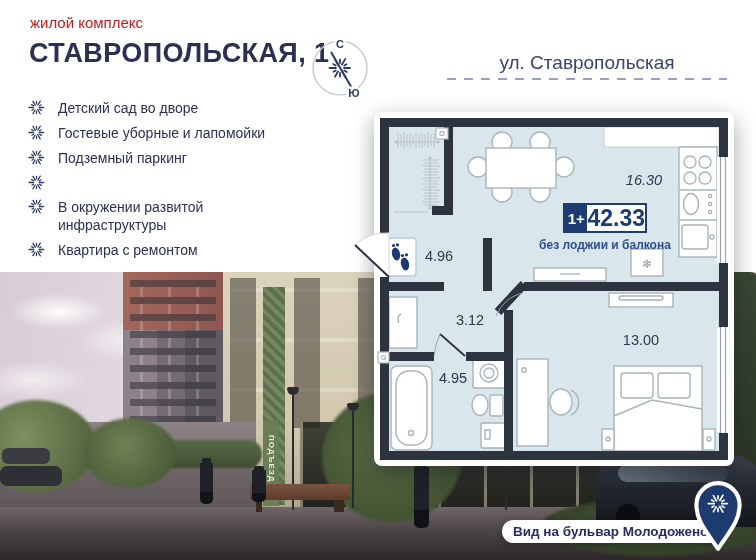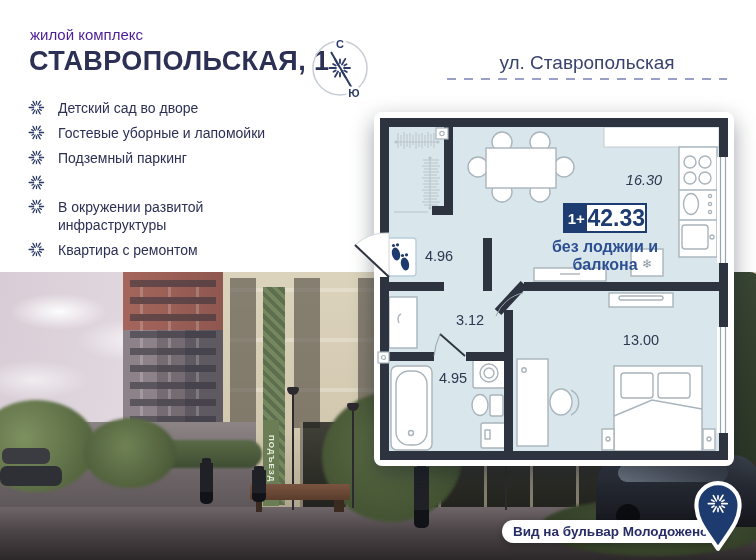--- a/index.html
+++ b/index.html
@@ -1,20 +1,20 @@
 <!DOCTYPE html>
 <html><head>
 <meta charset="utf-8">
 <style>
   html,body{margin:0;padding:0;}
   .canvas{position:relative;width:756px;height:560px;background:#ffffff;overflow:hidden;
           font-family:"Liberation Sans",sans-serif;color:#2b3054;}
   
-  .subtitle{position:absolute;left:30px;top:26px;font-size:15px;color:#4c1d95;}
-  .title{position:absolute;left:29px;top:46px;font-size:27px;font-weight:700;letter-spacing:.4px;color:#2b3054;}
+  .subtitle{position:absolute;left:30px;top:14px;font-size:15px;color:#b91c1c;}
+  .title{position:absolute;left:29px;top:38px;font-size:27px;font-weight:700;letter-spacing:.4px;color:#2b3054;}
   .street{position:absolute;left:447px;top:52px;width:280px;text-align:center;font-size:19px;color:#39436e;}
   .street-dash{position:absolute;left:447px;top:78px;width:280px;height:2px;
       background:repeating-linear-gradient(90deg,#9aa0c6 0 9px,transparent 9px 17px);}
   .compass{position:absolute;left:309px;top:35px;}
   
   .features{position:absolute;left:28px;top:99px;width:300px;}
   .feat{display:flex;gap:13px;margin-bottom:7px;font-size:14px;line-height:18px;color:#2b3054;}
   .feat svg{flex:0 0 auto;margin-top:0;}
   .feat-label{max-width:235px;}
   
@@ -87,21 +87,21 @@
   .lbl-hw{left:43px;top:136px;width:44px;}
   .lbl-hall{left:74px;top:200px;width:44px;}
   .lbl-bath{left:57px;top:258px;width:44px;}
   .lbl-bed{left:244px;top:220px;width:46px;}
   .badge{position:absolute;left:189px;top:91px;width:84px;height:30px;display:flex;box-sizing:border-box;
      border:2px solid #1d3c72;background:#fff;z-index:2;}
   .badge-left{width:29px;background:#1d3c72;color:#fff;font-size:15px;font-weight:700;
      display:flex;align-items:center;justify-content:center;}
   .badge-right{flex:1;color:#1d3c72;font-size:23px;font-weight:700;display:flex;align-items:center;justify-content:center;}
   .badge-note{position:absolute;left:149px;top:126px;width:164px;text-align:center;
-     font-size:16px;font-weight:700;color:#2d4f92;z-index:2;}
+     font-size:12px;font-weight:700;color:#2d4f92;z-index:2;}
   
   .brand{position:absolute;left:29px;top:497px;z-index:5;display:flex;align-items:center;gap:18px;}
   .brand-text{color:#fff;font-size:31px;font-weight:700;letter-spacing:6px;transform:scaleY(.96);}
   .view-pill{position:absolute;left:502px;top:520px;z-index:5;background:#fff;color:#272c66;
      font-size:13.5px;font-weight:700;padding:4px 11px;border-radius:13px;box-shadow:0 2px 7px rgba(0,0,0,.3);}
   .pin{position:absolute;left:690px;top:477px;z-index:6;}
 </style>
 </head>
 <body>
 

